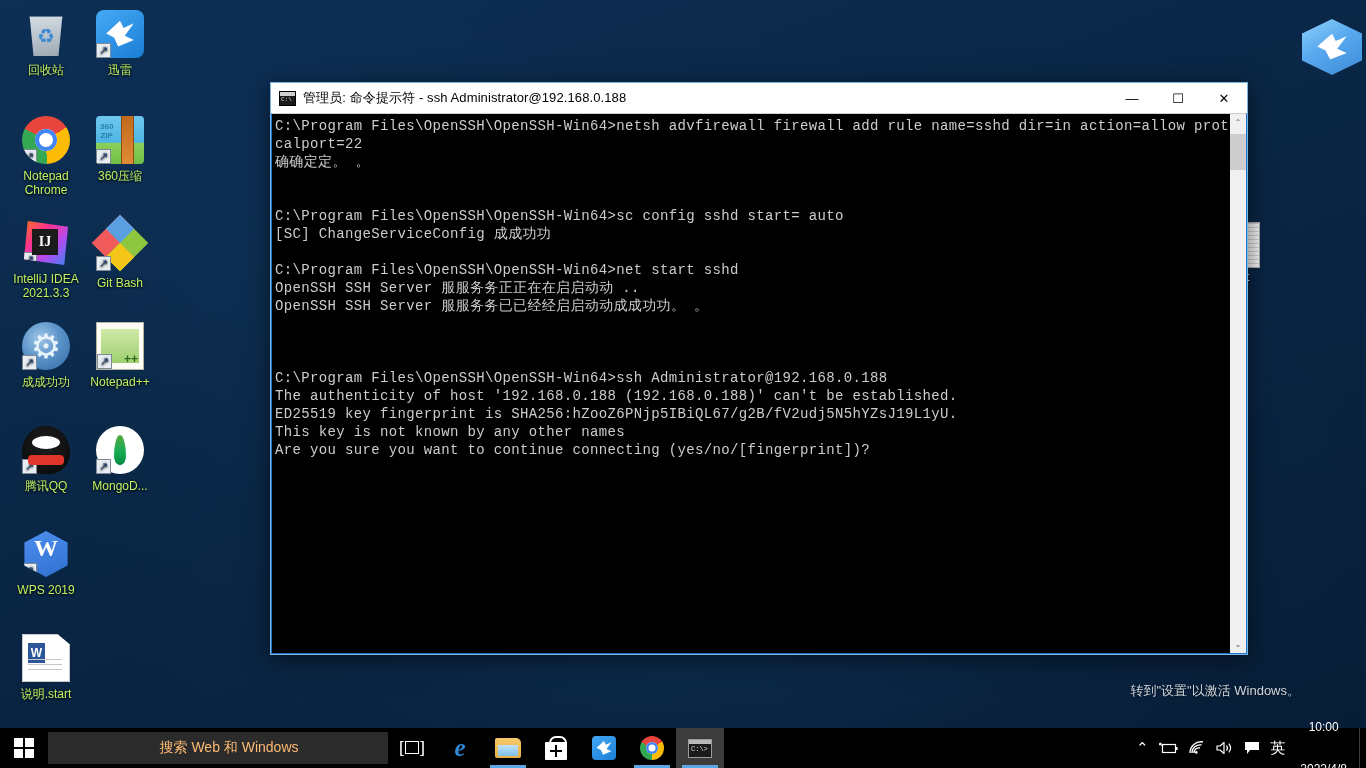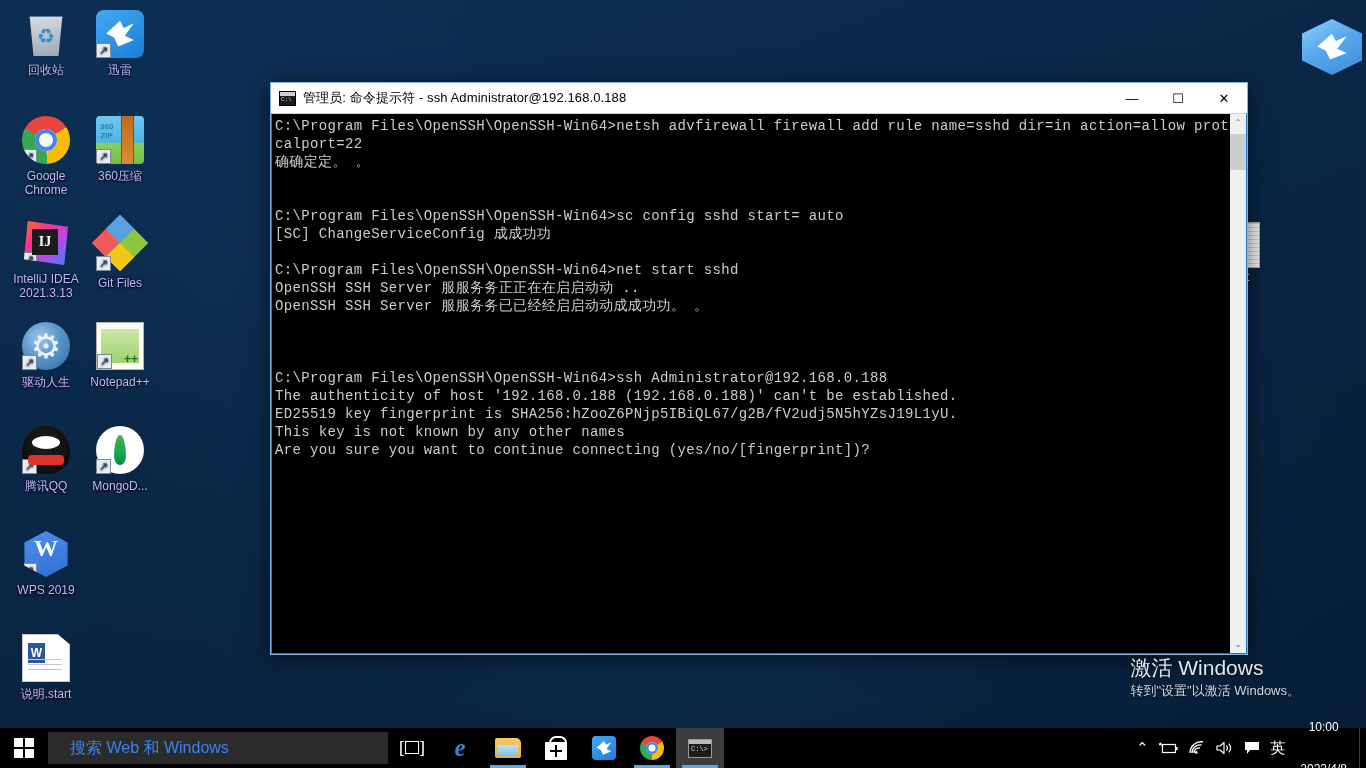--- a/index.html
+++ b/index.html
@@ -16,21 +16,21 @@
     position: relative;
     user-select: none;
   }
 
   
   #desktop-icons {
     position: absolute; top: 4px; left: 0; width: 160px;
   }
   .icon-cell {
     position: absolute; width: 76px; text-align: center;
-    color: #c4b5fd; font-size: 12px; line-height: 14px;
+    color: #bef264; font-size: 12px; line-height: 14px;
     text-shadow: 0 1px 2px rgba(0,0,0,0.85), 0 0 3px rgba(0,0,0,0.7);
   }
   .icon-art { width: 48px; height: 48px; margin: 0 auto 5px; position: relative; }
   .icon-label { display: block; word-wrap: break-word; }
   .shortcut-badge {
     position: absolute; left: 0; bottom: 0; width: 15px; height: 15px;
     background: #e9eef3; border: 1px solid #7c8894;
     display: flex; align-items: center; justify-content: center;
     font-size: 11px; color: #1a3c6b; line-height: 1;
   }
@@ -204,21 +204,21 @@
   }
   #start-button {
     width:48px; display:flex; align-items:center; justify-content:center;
     background:#000;
   }
   .win-logo { width:20px; height:20px; display:grid;
     grid-template-columns:9px 9px; grid-template-rows:9px 9px; gap:2px; }
   .win-logo i { background:#ffffff; display:block; }
   #search-box {
     width:340px; background:#2b2b2b; margin:4px 0 4px 0; display:flex; align-items:center;
-    padding-left:22px; color:#3b82f6; font-size:16px;
+    padding-left:22px; color:#fdba74; font-size:14px;justify-content:center;
   }
   .tb-btn {
     width:48px; display:flex; align-items:center; justify-content:center;
     position:relative; color:#fff;
   }
   .tb-btn.open::after {
     content:""; position:absolute; left:6px; right:6px; bottom:0; height:3px; background:#5aa7e8;
   }
   .tb-btn.focused { background:#3c3c3c; }
 
@@ -292,46 +292,46 @@
     <div class="icon-cell" style="left: 82px; top: 6px;">
       <div class="icon-art art-thunder">
         <span class="shortcut-badge"></span>
       </div>
       <span class="icon-label">迅雷</span>
     </div>
     <div class="icon-cell" style="left: 8px; top: 112px;">
       <div class="icon-art art-chrome">
         <span class="shortcut-badge"></span>
       </div>
-      <span class="icon-label">Google Chrome</span>
+      <span class="icon-label">Notepad Chrome</span>
     </div>
     <div class="icon-cell" style="left: 82px; top: 112px;">
       <div class="icon-art art-360">
         <span class="shortcut-badge"></span>
       </div>
       <span class="icon-label">360压缩</span>
     </div>
     <div class="icon-cell" style="left: 8px; top: 215px;">
       <div class="icon-art art-ij">
         <span class="shortcut-badge"></span>
       </div>
-      <span class="icon-label">IntelliJ IDEA 2021.3.13</span>
+      <span class="icon-label">IntelliJ IDEA 2021.3.3</span>
     </div>
     <div class="icon-cell" style="left: 82px; top: 215px;">
       <div class="git-wrap">
         <div class="art-git"></div>
         <span class="shortcut-badge"></span>
       </div>
-      <span class="icon-label">Git Files</span>
+      <span class="icon-label">Git Bash</span>
     </div>
     <div class="icon-cell" style="left: 8px; top: 318px;">
       <div class="icon-art art-gear">
         <span class="shortcut-badge"></span>
       </div>
-      <span class="icon-label">驱动人生</span>
+      <span class="icon-label">成成功功</span>
     </div>
     <div class="icon-cell" style="left: 82px; top: 318px;">
       <div class="icon-art art-npp">
         <span class="shortcut-badge"></span>
       </div>
       <span class="icon-label">Notepad++</span>
     </div>
     <div class="icon-cell" style="left: 8px; top: 422px;">
       <div class="icon-art art-qq">
         <span class="shortcut-badge"></span>
@@ -381,21 +381,20 @@
       <div class="sb-arrow">⌃</div>
       <div class="sb-track">
         <div class="sb-thumb"></div>
       </div>
       <div class="sb-arrow">⌄</div>
     </div>
   </div>
 </div>
 
 <div id="watermark">
-  <div id="wm-title">激活 Windows</div>
   <div id="wm-sub">转到"设置"以激活 Windows。</div>
 </div>
 
 <div id="taskbar">
 
   <div id="start-button">
     <div class="win-logo">
       <i></i>
         <i></i>
         <i></i>

